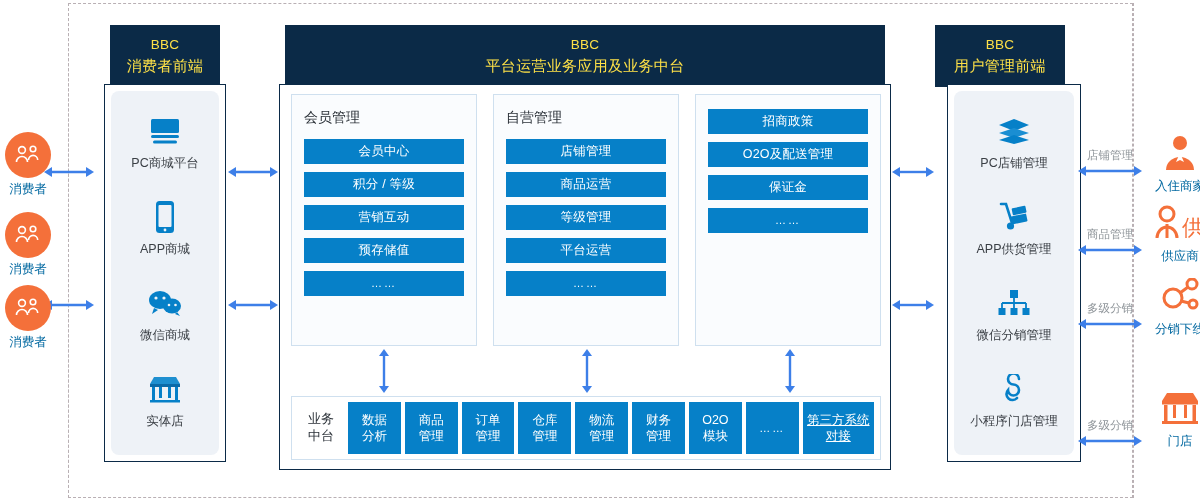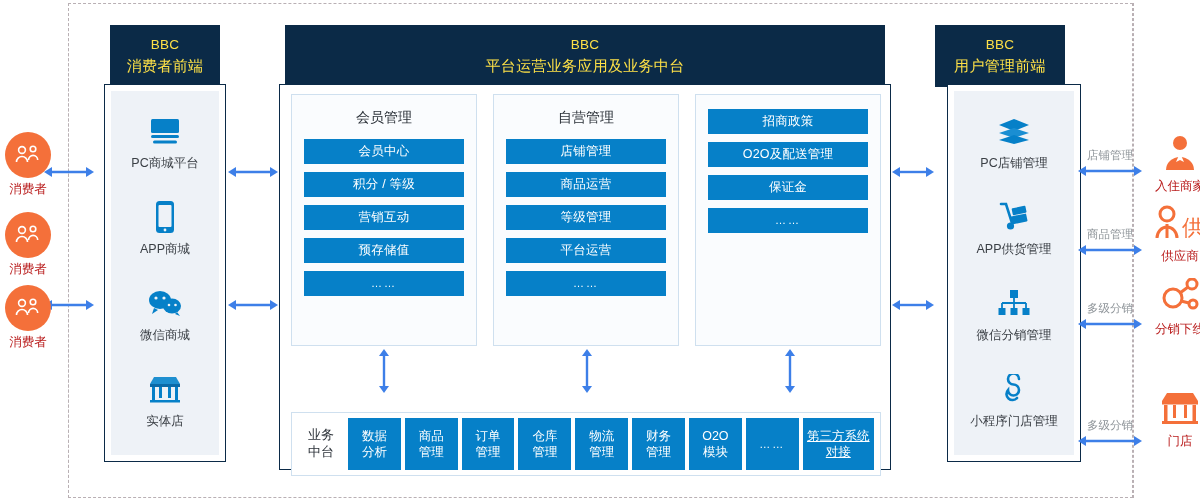--- a/index.html
+++ b/index.html
@@ -30,61 +30,61 @@
   #hdr-right  { left:935px; top:25px;  width:130px; height:62px; }
 
   
   .panel-outer {
     position:absolute; background:#ffffff; border:1.5px solid #0b2a47;
     padding:6px;
   }
   #panel-left  { left:104px; top:84px; width:122px; height:378px; }
   #panel-center{ left:279px; top:84px; width:612px; height:386px; }
   #panel-right { left:933px; top:84px; width:134px; height:378px;margin-left:14px; }
-  .panel-inner { width:100%; height:100%; background:#eef2f7; }
+  .panel-inner { width:100%; height:100%; background:#eef2f7;border-radius:8px; }
   #panel-center .panel-inner { background:#ffffff; }
 
   
   .chan-list { display:flex; flex-direction:column; justify-content:space-around;
                height:100%; padding:10px 2px; }
   .chan-item { display:flex; flex-direction:column; align-items:center; gap:9px; }
   .chan-label { font-size:12.5px; color:#3a3f45; white-space:nowrap; }
   .chan-icon { width:36px; height:30px; display:flex; align-items:center; justify-content:center; }
 
   
   .subpanels { position:absolute; left:291px; top:94px; width:590px; height:252px;
                display:flex; justify-content:space-between; }
   .subpanel { width:186px; background:#fafcfe; border:1px solid #cfe0ef;
               padding:14px 12px 16px; }
-  .subpanel-title { text-align:center; font-size:14px; color:#2b3138; margin-bottom:12px; }
+  .subpanel-title { font-size:14px; color:#2b3138; margin-bottom:12px; }
   .chip { background:#0680c8; color:#ffffff; font-size:12.5px;
           height:25px; line-height:25px; text-align:center; margin-bottom:8px;
           white-space:nowrap; letter-spacing:.2px; }
   .chip.dots { letter-spacing:2px; font-size:11px; }
 
   
-  .midrow { position:absolute; left:291px; top:412px; width:590px; height:64px;
+  .midrow { position:absolute; left:291px; top:396px; width:590px; height:64px;
             background:#ffffff; border:1px solid #cfe0ef;
             display:flex; align-items:center; padding:5px 6px; gap:4px; }
   .midrow-label { width:46px; flex:none; text-align:center; font-size:13px;
                   color:#2b3138; line-height:1.3; }
   .mod { flex:1 1 0; background:#0680c8; color:#fff; height:52px;
          display:flex; flex-direction:column; align-items:center; justify-content:center;
          font-size:12.5px; line-height:1.28; text-align:center; }
   .mod.wide { flex:1.35 1 0;text-decoration:underline; }
   .mod.dots { letter-spacing:2px; font-size:11px; }
 
   
   .arrow-h { position:absolute; height:14px; }
   .arrow-v { position:absolute; width:14px; }
 
   
   .actor { position:absolute; display:flex; flex-direction:column;
            align-items:center; gap:3px; width:56px; }
-  .actor-label { font-size:12.5px; color:#b91c1c; white-space:nowrap; }
+  .actor-label { font-size:12.5px; color:#0369a1; white-space:nowrap; }
   .circle-actor { width:46px; height:46px; border-radius:50%; background:#f4703a;
                   display:flex; align-items:center; justify-content:center; }
 
   
   .conn { position:absolute; display:flex; flex-direction:column; align-items:center; width:74px; }
   .conn-label { font-size:11.5px; color:#8e9499; margin-bottom:1px; white-space:nowrap; }
 
   
   .vdash { position:absolute; border-left:1px dashed #b9b0b4; }
 </style>

